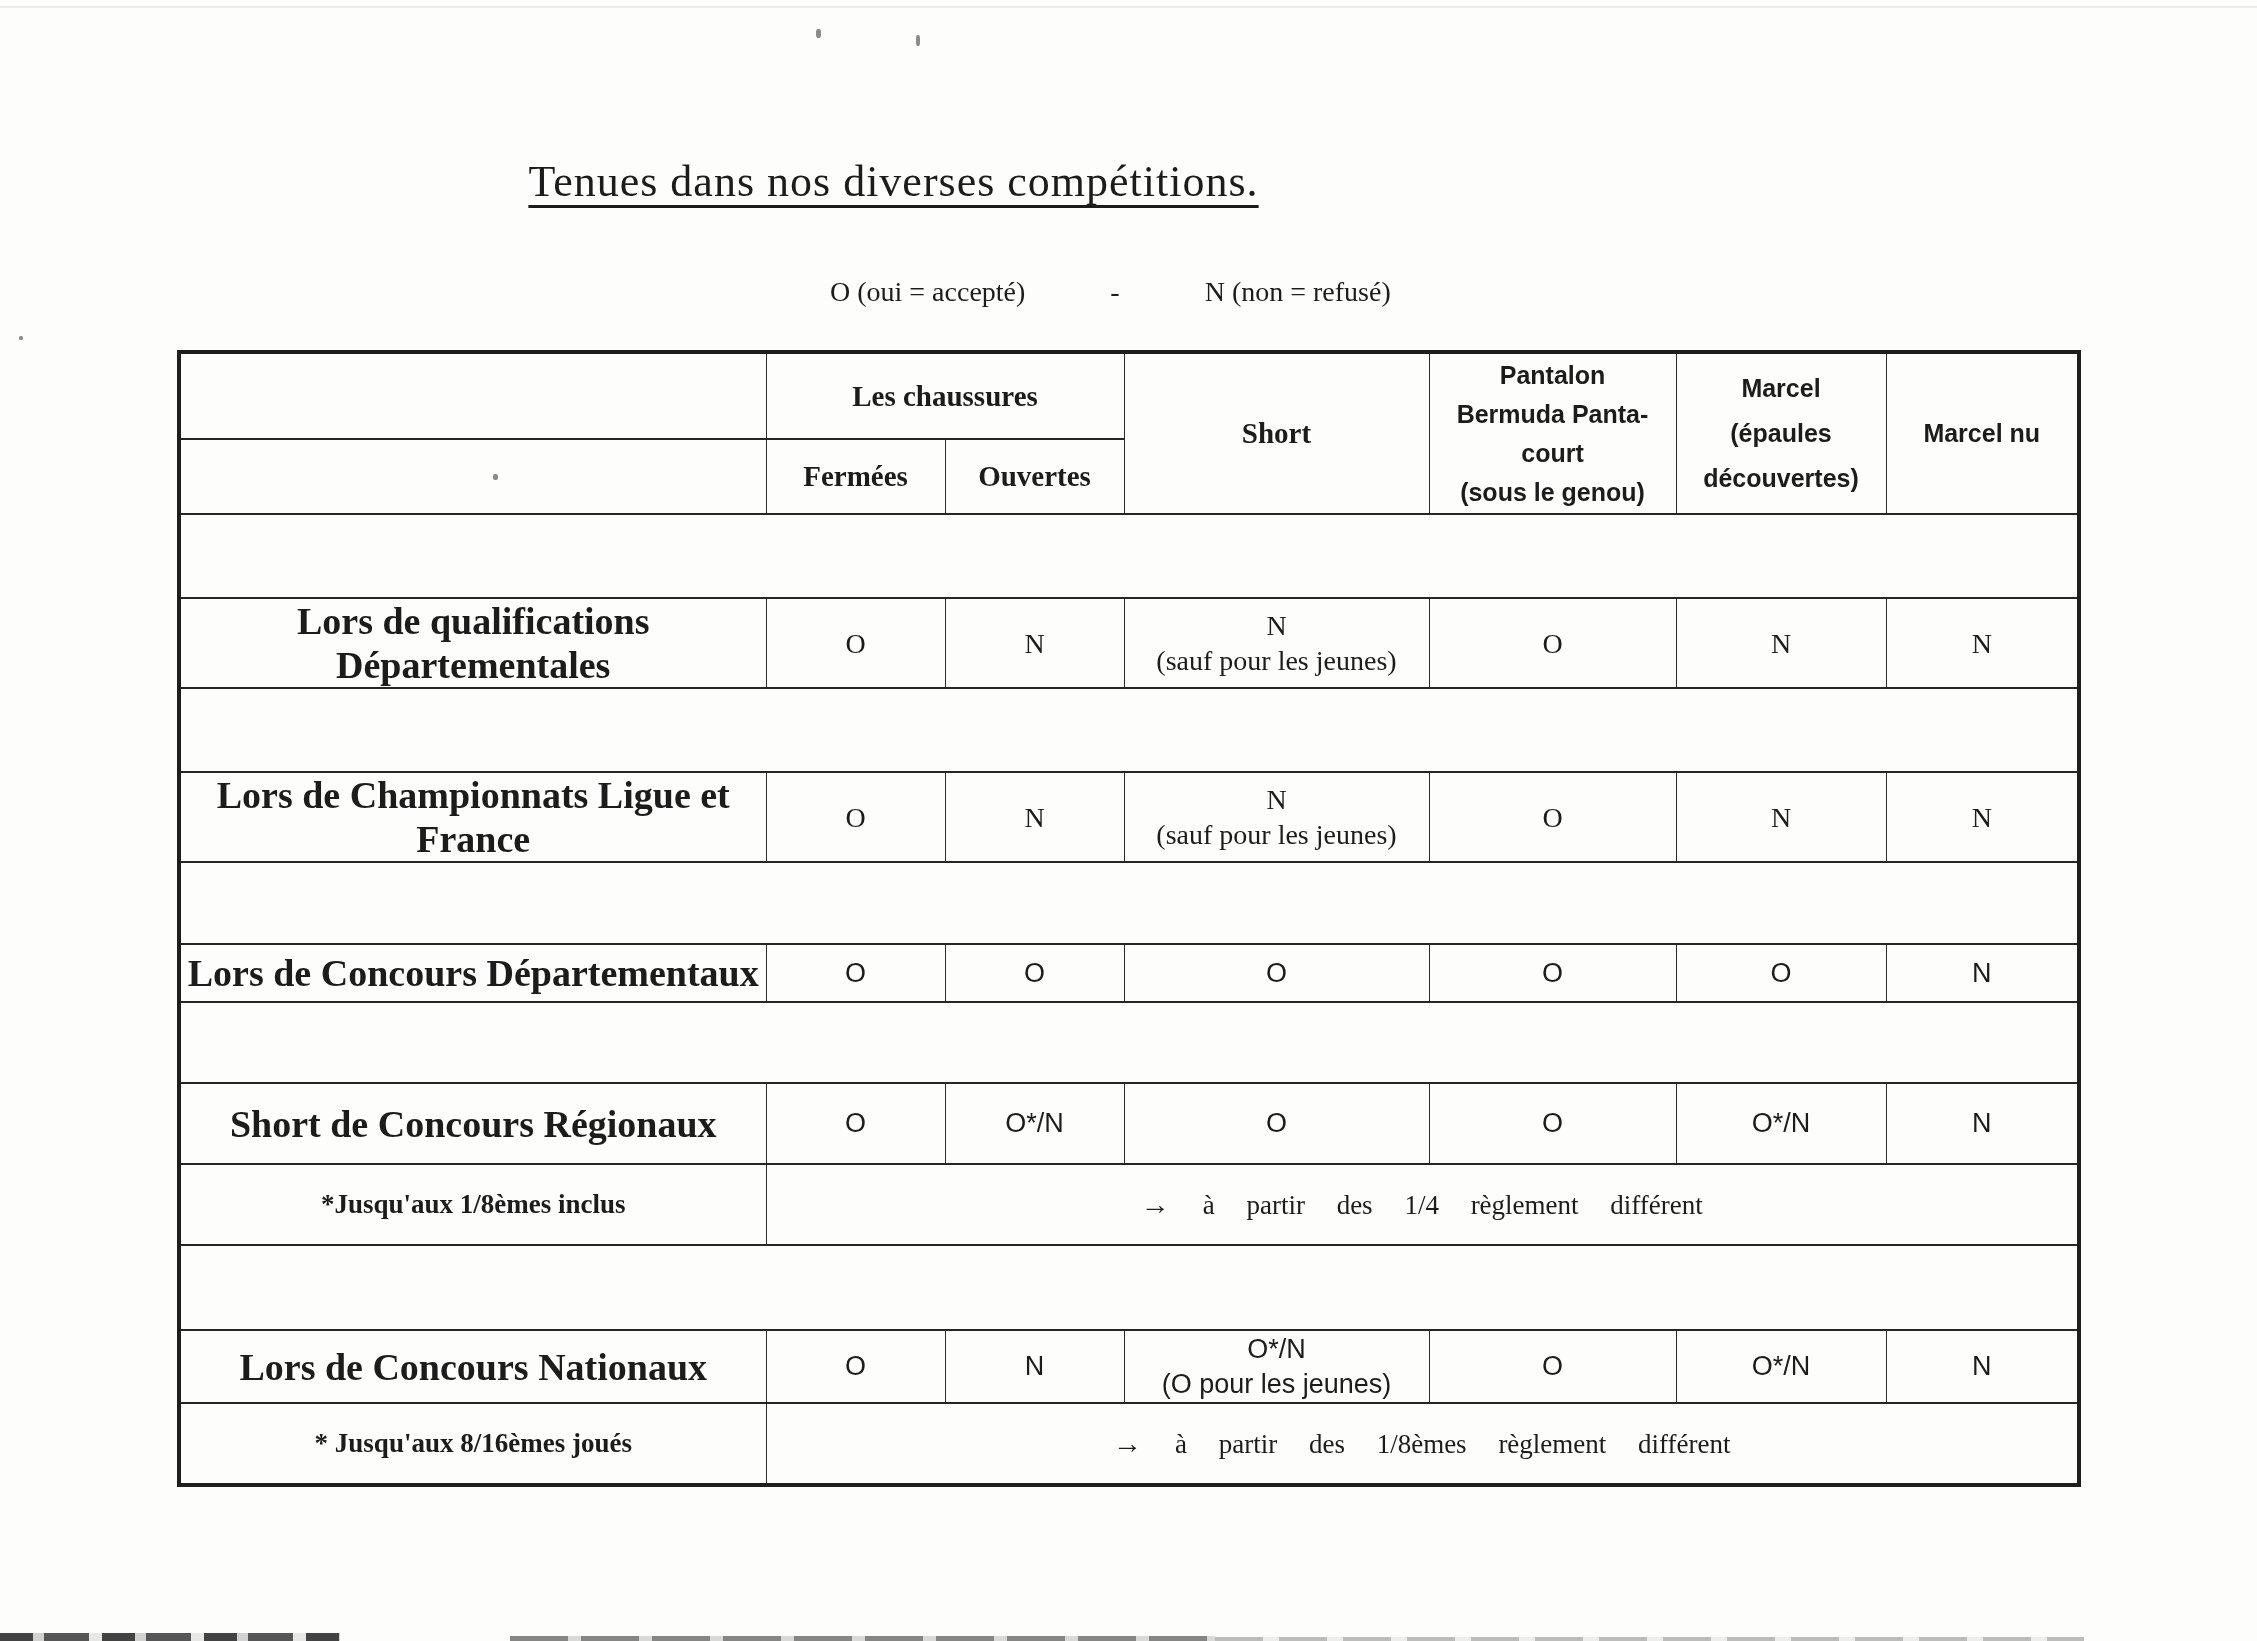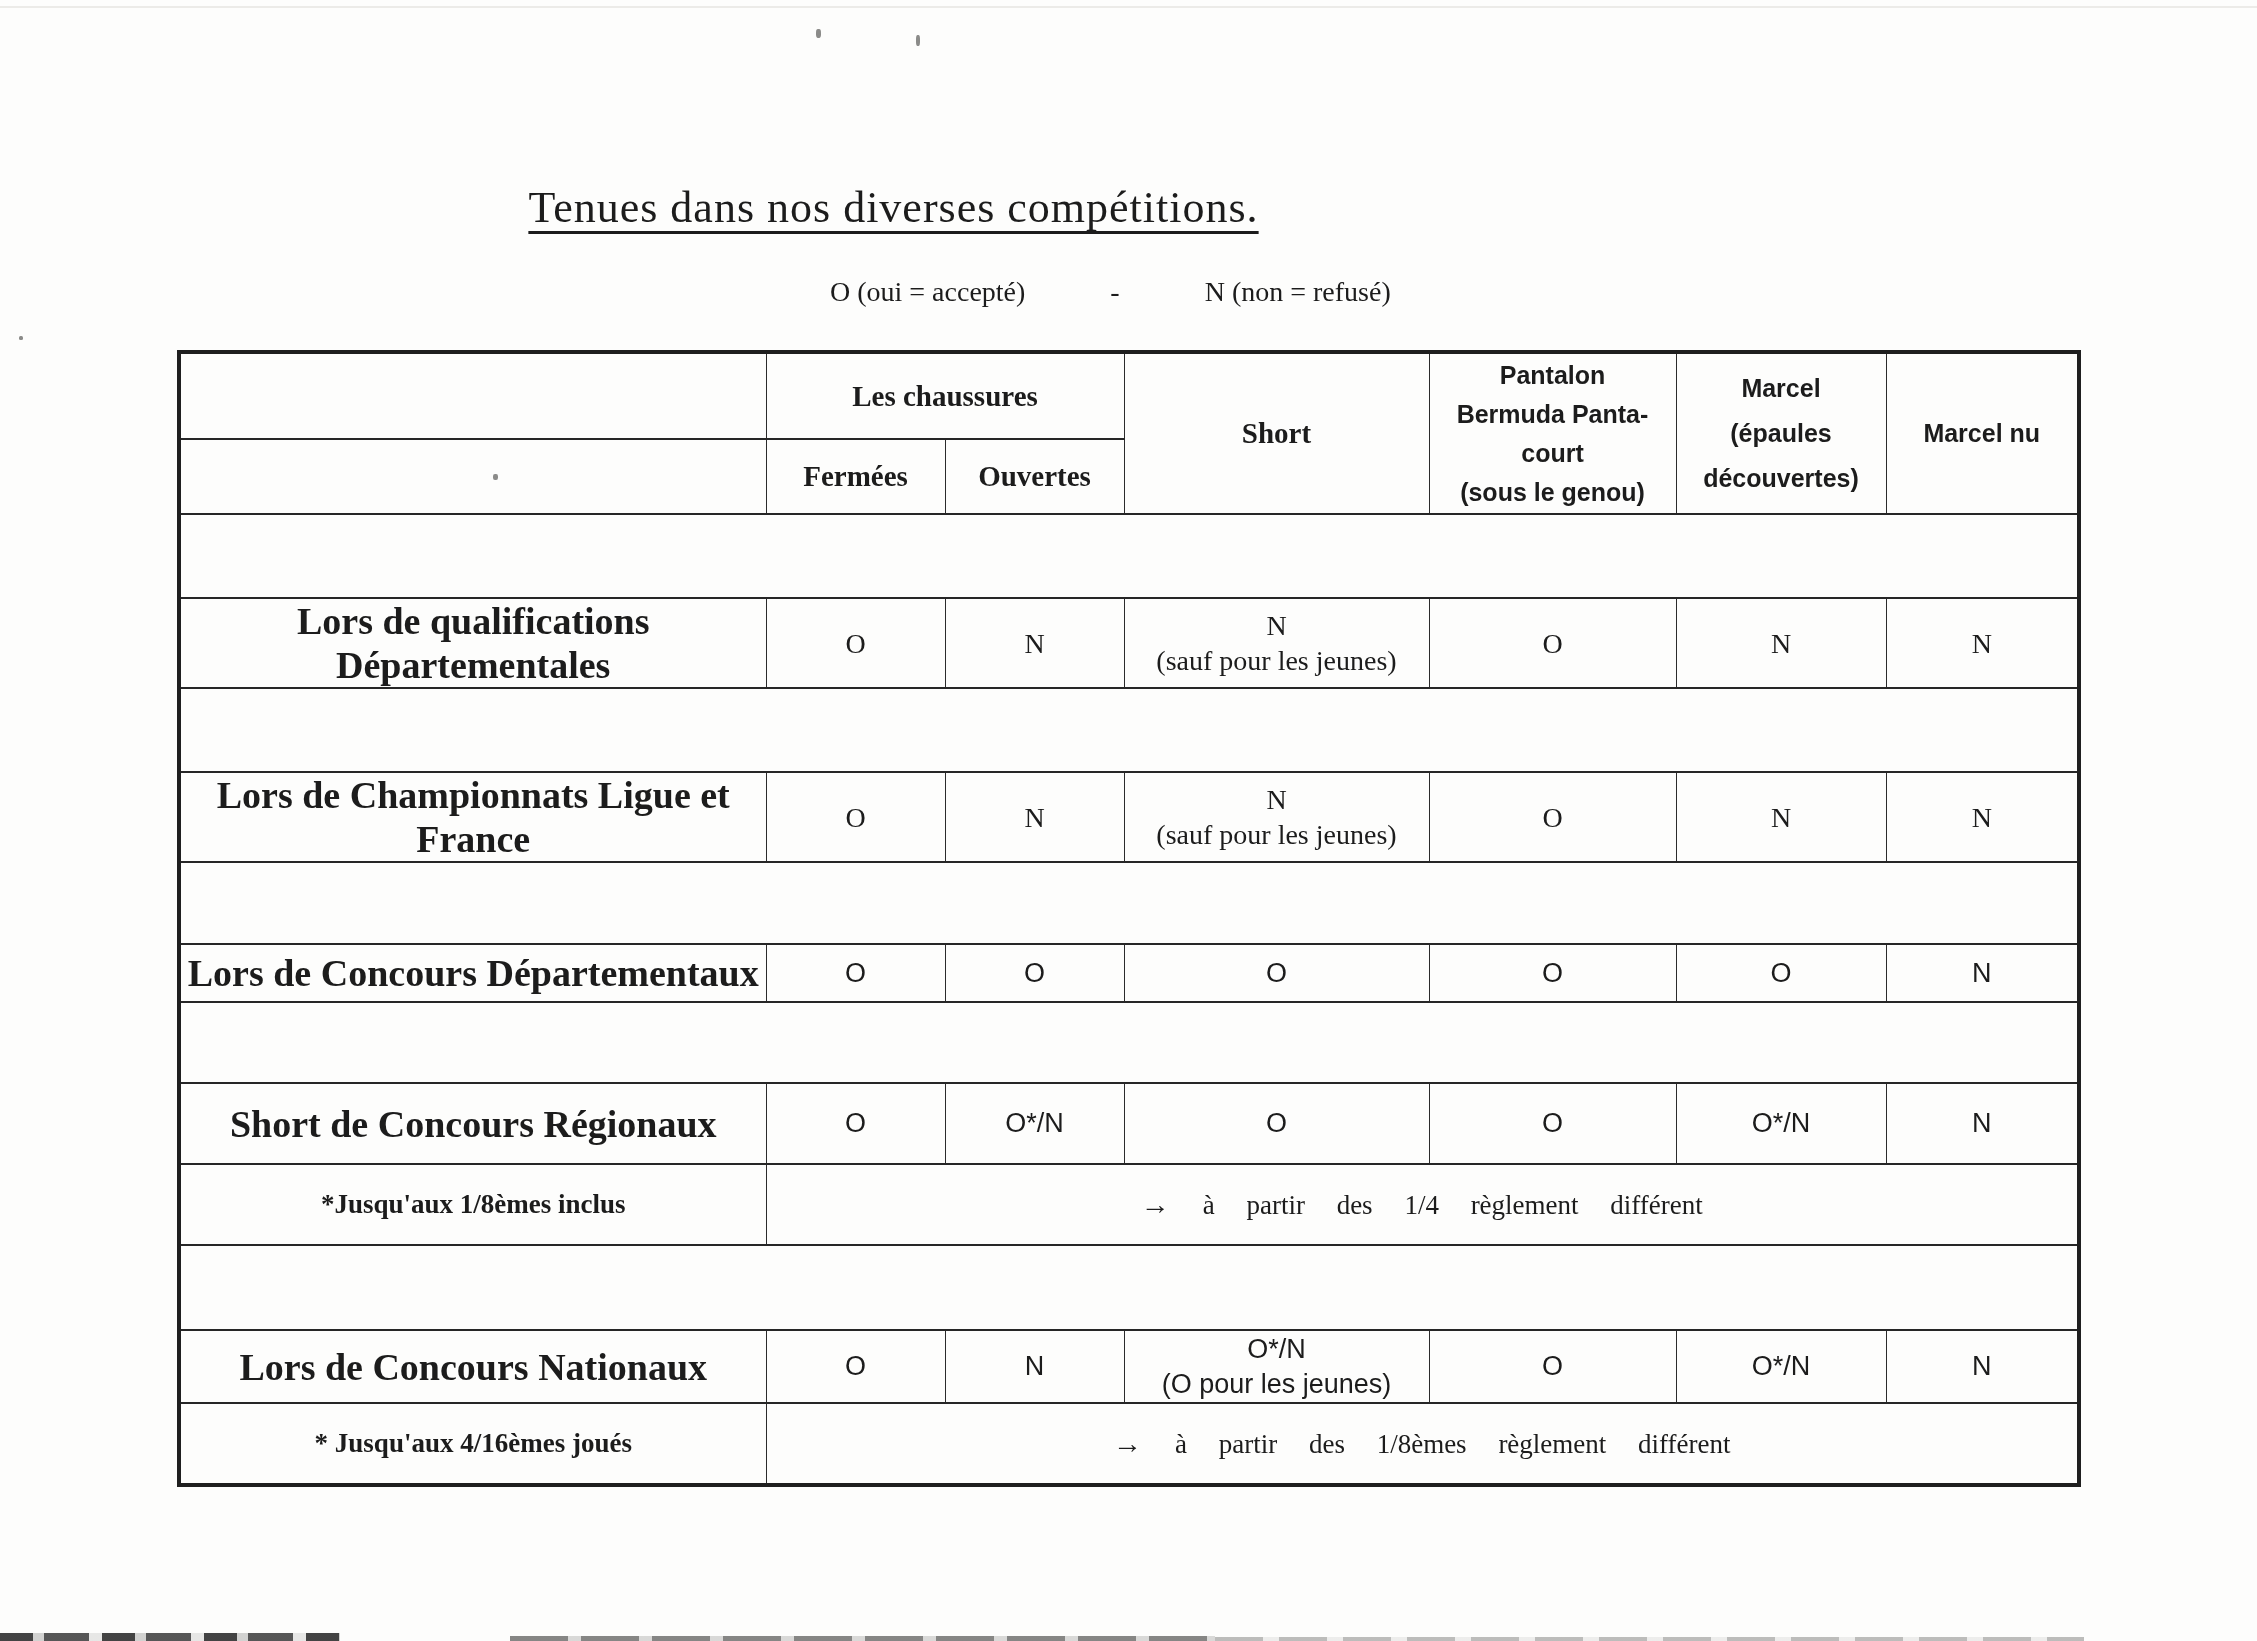--- a/index.html
+++ b/index.html
@@ -26,21 +26,20 @@
     top: 156px;
     left: 0;
     width: 1787px;
     text-align: center;
     font-size: 44px;
     font-weight: 500;
     letter-spacing: 1px;
     text-decoration: underline;
     text-decoration-thickness: 2.9px;
     text-underline-offset: 8.7px;
-    margin-top: 26px;
   }
   .legend {
     position: absolute;
     top: 276px;
     left: 830px;
     display: flex;
     align-items: flex-start;
     gap: 85px;
     font-size: 28px;
   }
@@ -269,21 +268,21 @@
     <td class="val-cell">O</td>
     <td class="val-cell">N</td>
     <td class="val-cell">O*/N
 (O pour les jeunes)</td>
     <td class="val-cell">O</td>
     <td class="val-cell">O*/N</td>
     <td class="val-cell">N</td>
   </tr>
 
   <tr style="height:82px">
-    <td class="note-label">* Jusqu'aux 4/16èmes joués</td>
+    <td class="note-label">* Jusqu'aux 8/16èmes joués</td>
     <td colspan="6" class="note-text-cell">
       <span class="note-arrow">→</span><span class="note-words">à partir des 1/8èmes règlement différent</span>
     </td>
   </tr>
 </tbody>
   </table>
 
 <div class="speck" style="left:816px; top:29px; width:4.8px; height:8.7px;"></div>
 <div class="speck" style="left:916px; top:35px; width:3.9px; height:10.6px;"></div>
 <div class="speck" style="left:493px; top:474px; width:4.8px; height:5.8px;"></div>

